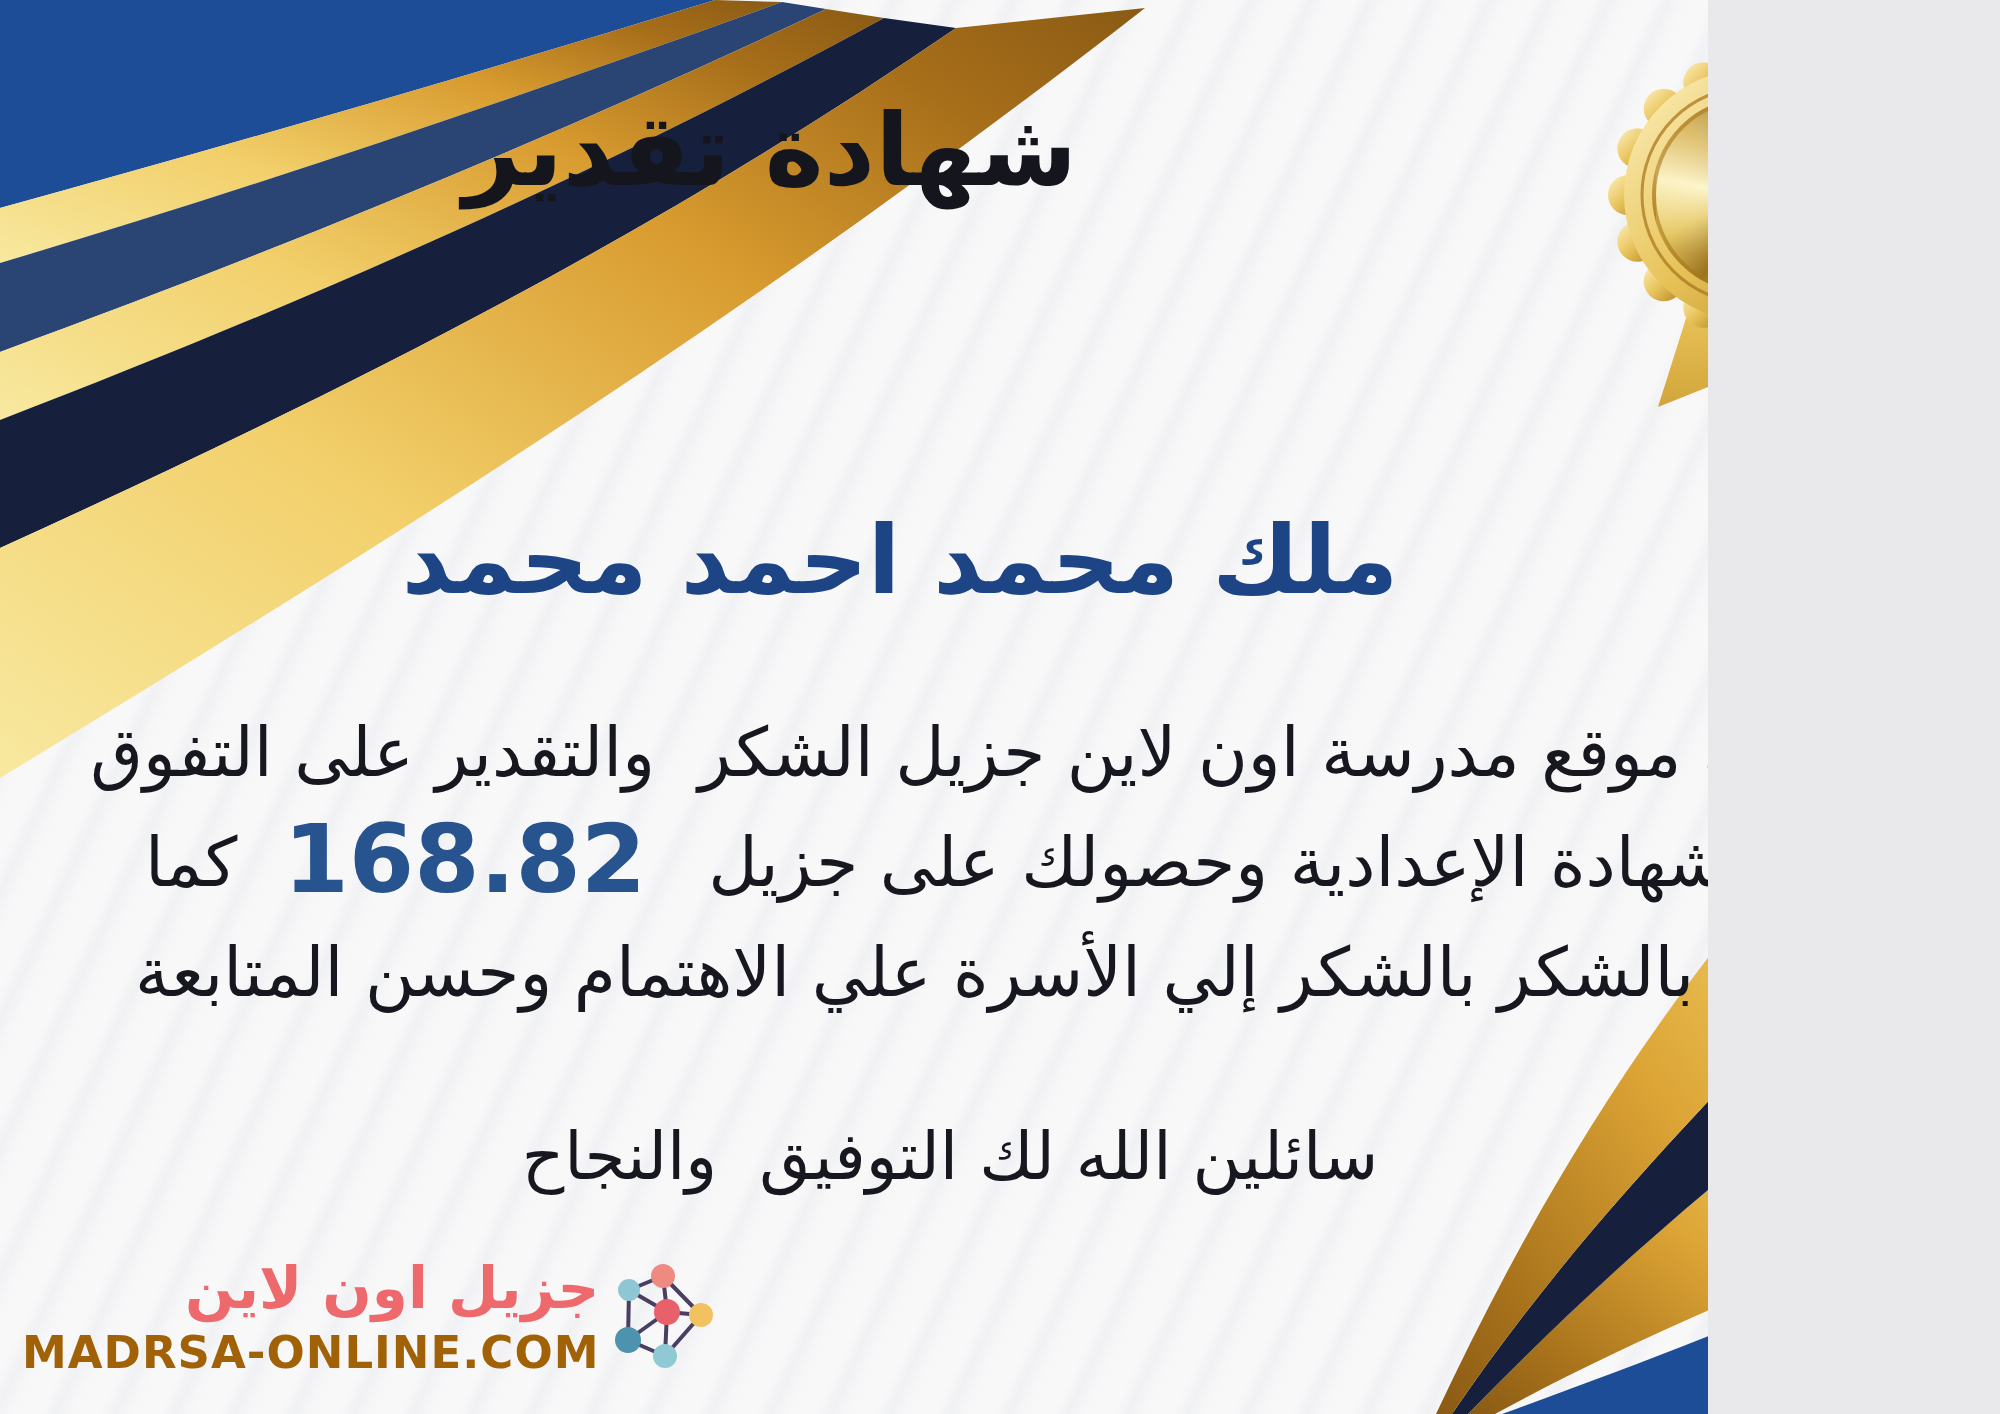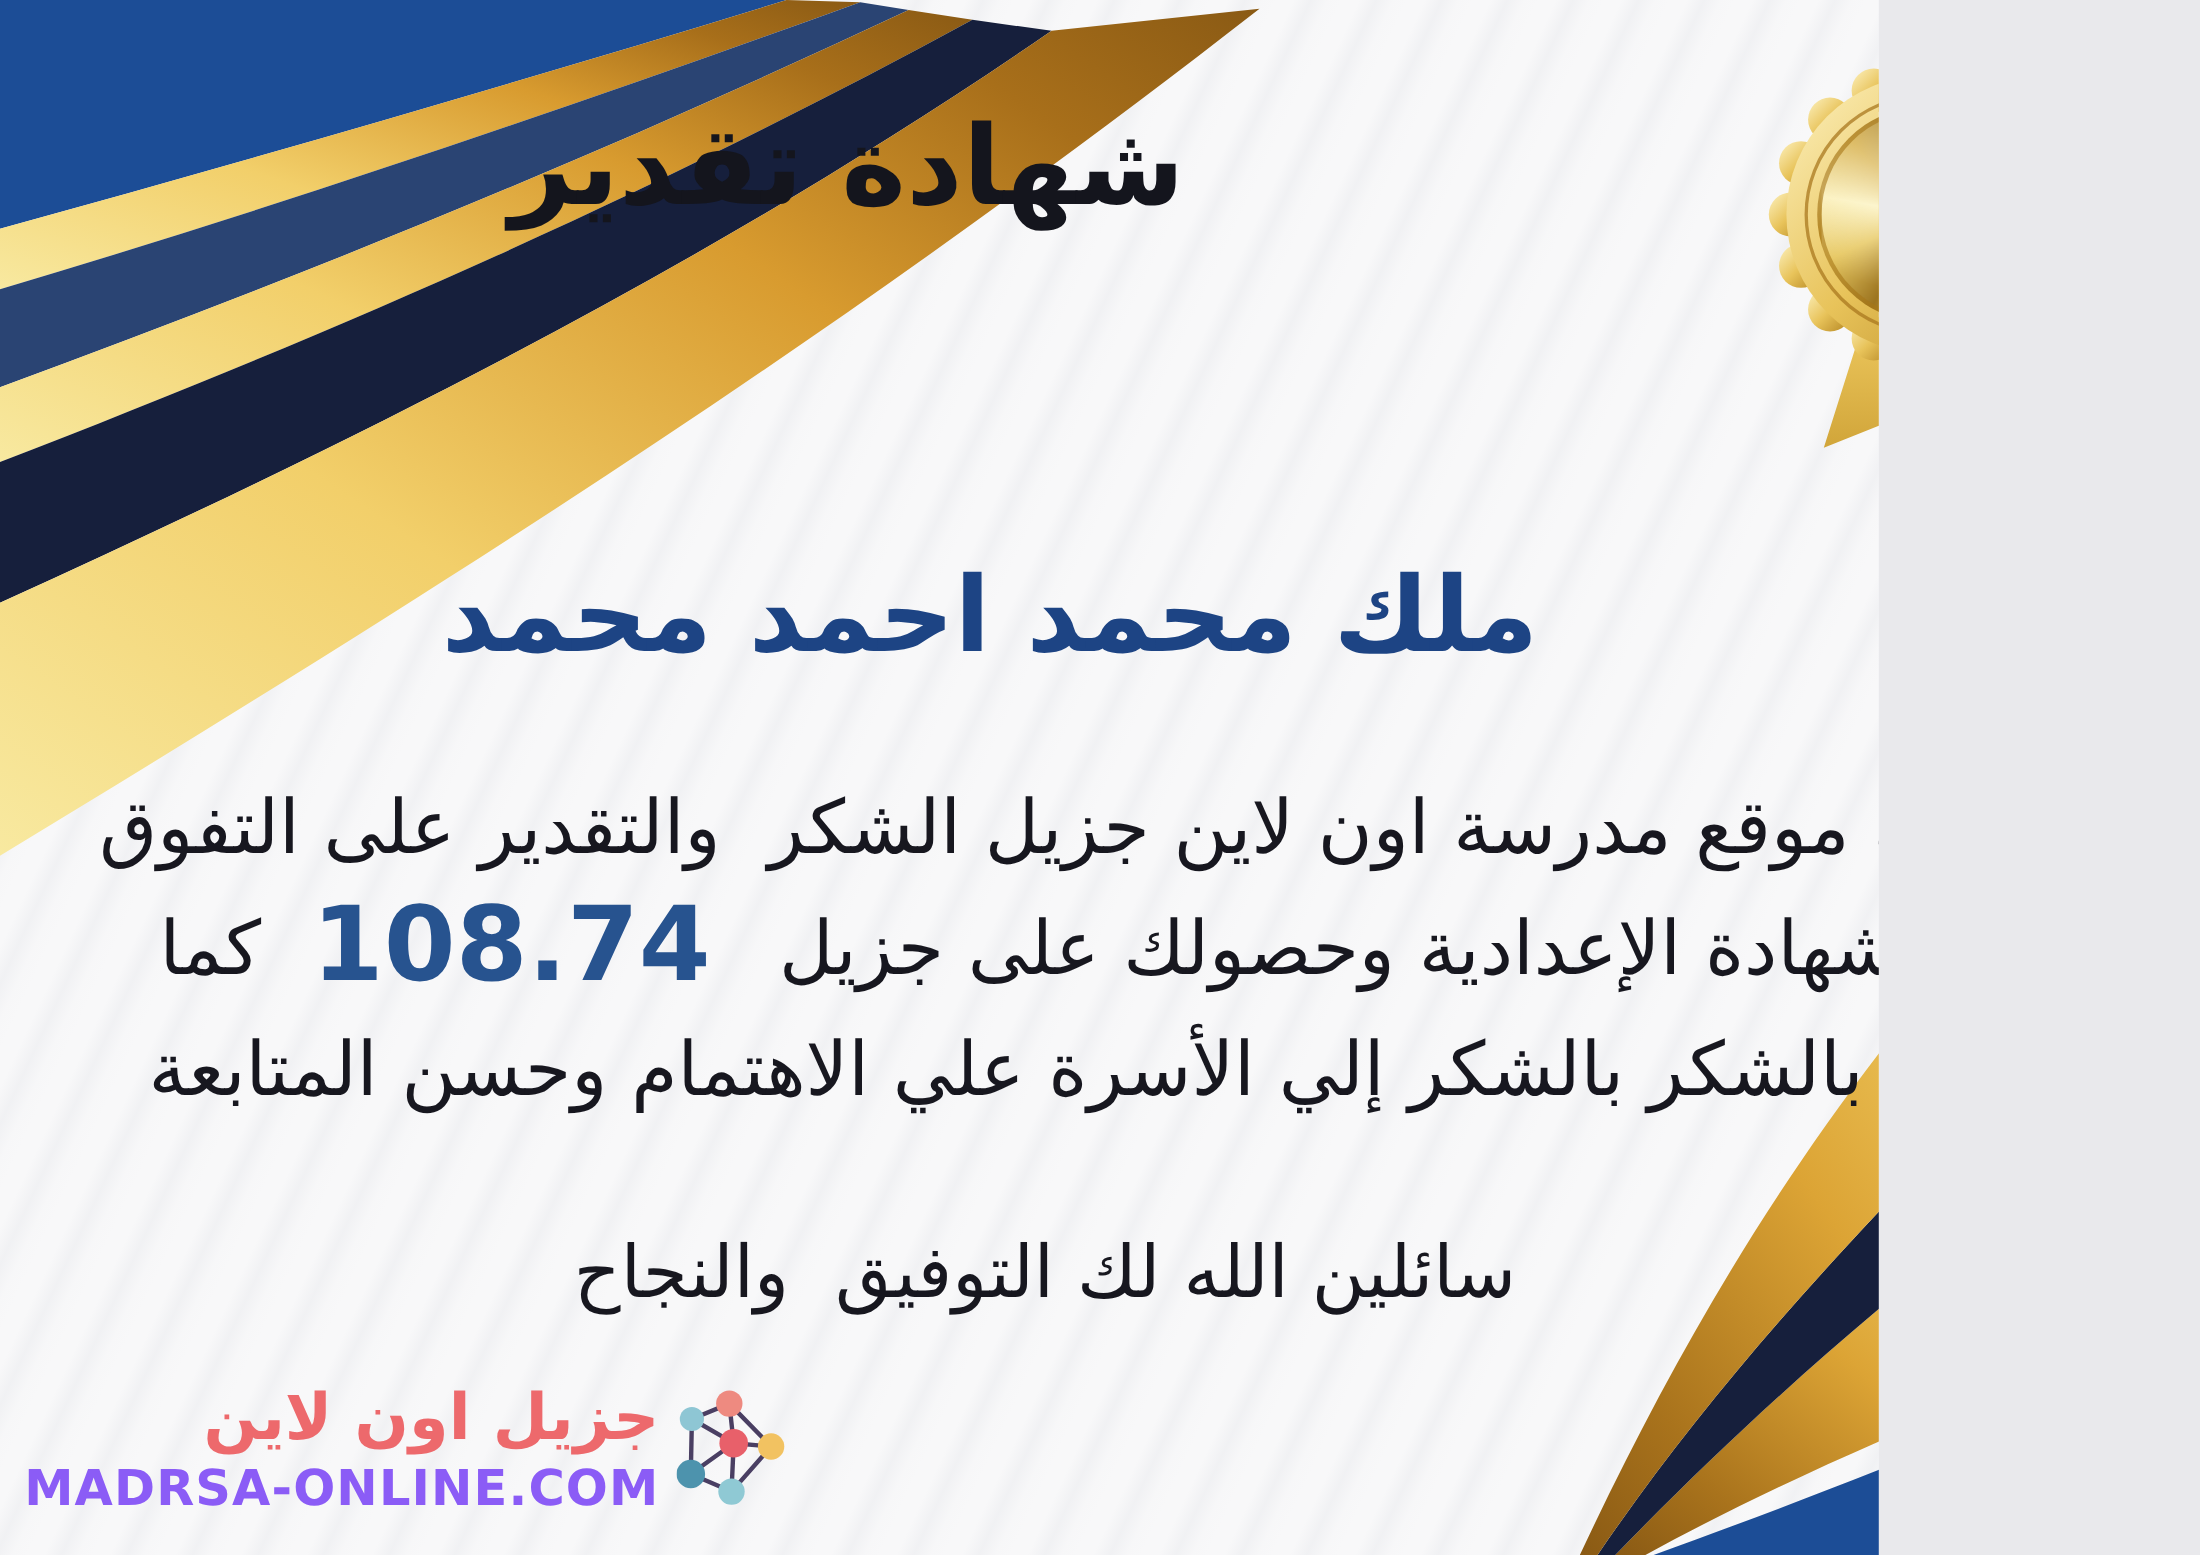--- a/index.html
+++ b/index.html
@@ -54,21 +54,21 @@
       conic-gradient(from 210deg,
         #9c741f, #e7c863 35deg, #fbf0bb 70deg, #d3a93e 105deg,
         #96711d 140deg, #e2bf55 180deg, #fdf4c4 215deg, #c59a30 255deg,
         #8d6716 295deg, #dab84e 330deg, #9c741f 360deg);
   }
 
   
   .logo{position:absolute;left:22px;top:1252px;display:flex;align-items:center;gap:16px;}
   .logo-text{display:flex;flex-direction:column;align-items:flex-end;}
   .logo-ar{font-size:58px;font-weight:bold;color:#ed696c;line-height:72px;white-space:pre;}
-  .logo-en{font-size:45px;font-weight:bold;color:#8b5cf6;letter-spacing:1px;line-height:58px;white-space:pre;}
+  .logo-en{font-size:45px;font-weight:bold;color:#a16207;letter-spacing:1px;line-height:58px;white-space:pre;}
 </style>
 </head>
 <body>
 
 <div class="canvas">
   <div class="bg-stripes"></div>
 
   <svg class="corner-art" viewBox="0 0 2000 1414" preserveAspectRatio="none">
     <defs>
       <linearGradient id="gTL" x1="0" y1="1" x2="1" y2="0">
@@ -144,21 +144,21 @@
     </svg>
     <div class="medal-face"></div>
   </div>
 
   <h1 class="title" lang="ar" dir="rtl">شهادة تقدير</h1>
 
   <div class="recipient" lang="ar" dir="rtl">ملك محمد احمد محمد</div>
 
   <div class="body-block" lang="ar" dir="rtl">
     <p class="line">يقدم لك موقع مدرسة اون لاين جزيل الشكر  والتقدير على التفوق</p>
-    <p class="line"><span>فى الشهادة الإعدادية وحصولك على جزيل</span><span class="score">108.74</span><span>كما</span></p>
+    <p class="line"><span>فى الشهادة الإعدادية وحصولك على جزيل</span><span class="score">168.82</span><span>كما</span></p>
     <p class="line">نتقدم  بالشكر بالشكر إلي الأسرة علي الاهتمام وحسن المتابعة</p>
   </div>
 
   <p class="closing" lang="ar" dir="rtl">سائلين الله لك التوفيق  والنجاح</p>
 
   <div class="logo">
     <div class="logo-text">
       <div class="logo-ar" lang="ar" dir="rtl">جزيل اون لاين</div>
       <div class="logo-en">MADRSA-ONLINE.COM</div>
     </div>

